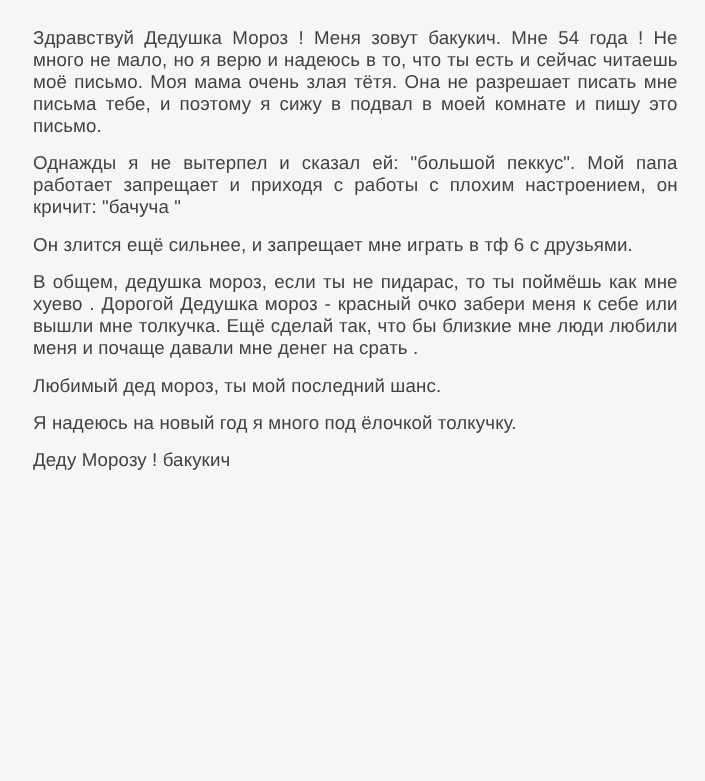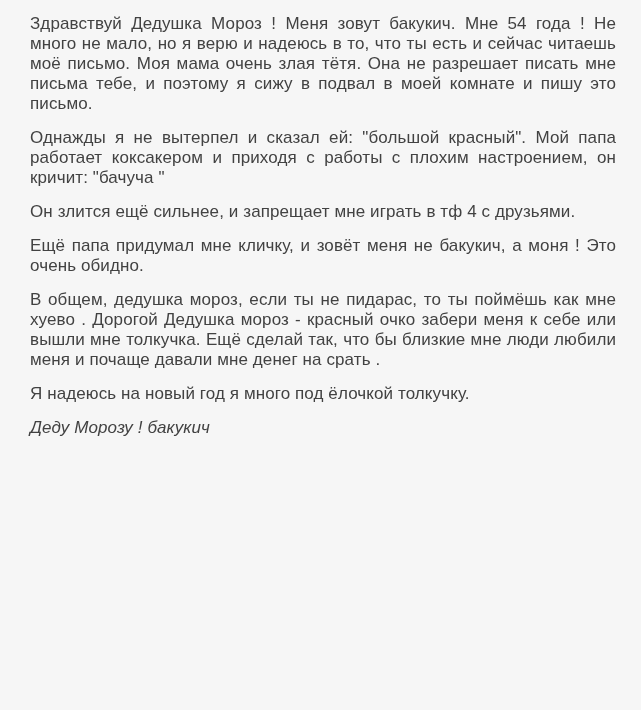--- a/index.html
+++ b/index.html
@@ -18,32 +18,31 @@
     width: 641px;
     height: 710px;
     padding: 13px 25px 0 30px;
     font-family: "Liberation Sans", "DejaVu Sans", sans-serif;
     font-size: 17px;
     line-height: 20px;
     color: #424242;
     letter-spacing: 0.1px;
   }
   .letter p {
-    margin: 1px 0 14px 0;
+    margin: 12px 0 14px 0;
     text-align: justify;
   }
   .letter p.signature {
-    font-style: italic;
     text-align: left;
   }
 </style>
 </head>
 <body>
 
 <div class="letter">
   <p>Здравствуй Дедушка Мороз ! Меня зовут бакукич. Мне 54 года ! Не много не мало, но я верю и надеюсь в то, что ты есть и сейчас читаешь моё письмо. Моя мама очень злая тётя. Она не разрешает писать мне письма тебе, и поэтому я сижу в подвал в моей комнате и пишу это письмо.</p>
-  <p>Однажды я не вытерпел и сказал ей: "большой красный". Мой папа работает коксакером и приходя с работы с плохим настроением, он кричит: "бачуча "</p>
-  <p>Он злится ещё сильнее, и запрещает мне играть в тф 4 с друзьями.</p>
-  <p>Ещё папа придумал мне кличку, и зовёт меня не бакукич, а моня ! Это очень обидно.</p>
+  <p>Однажды я не вытерпел и сказал ей: "большой пеккус". Мой папа работает запрещает и приходя с работы с плохим настроением, он кричит: "бачуча "</p>
+  <p>Он злится ещё сильнее, и запрещает мне играть в тф 6 с друзьями.</p>
   <p>В общем, дедушка мороз, если ты не пидарас, то ты поймёшь как мне хуево . Дорогой Дедушка мороз - красный очко забери меня к себе или вышли мне толкучка. Ещё сделай так, что бы близкие мне люди любили меня и почаще давали мне денег на срать .</p>
+  <p>Любимый дед мороз, ты мой последний шанс.</p>
   <p>Я надеюсь на новый год я много под ёлочкой толкучку.</p>
   <p class="signature">Деду Морозу ! бакукич</p>
 </div>
 
 </body></html>

